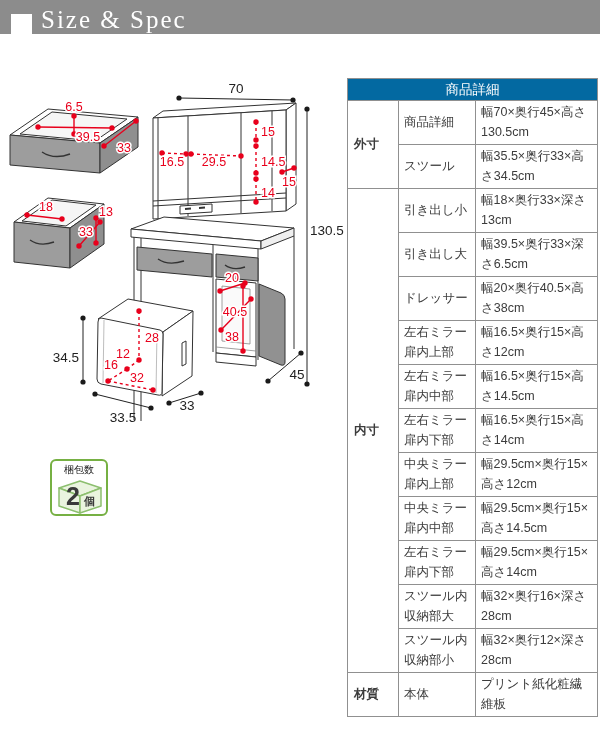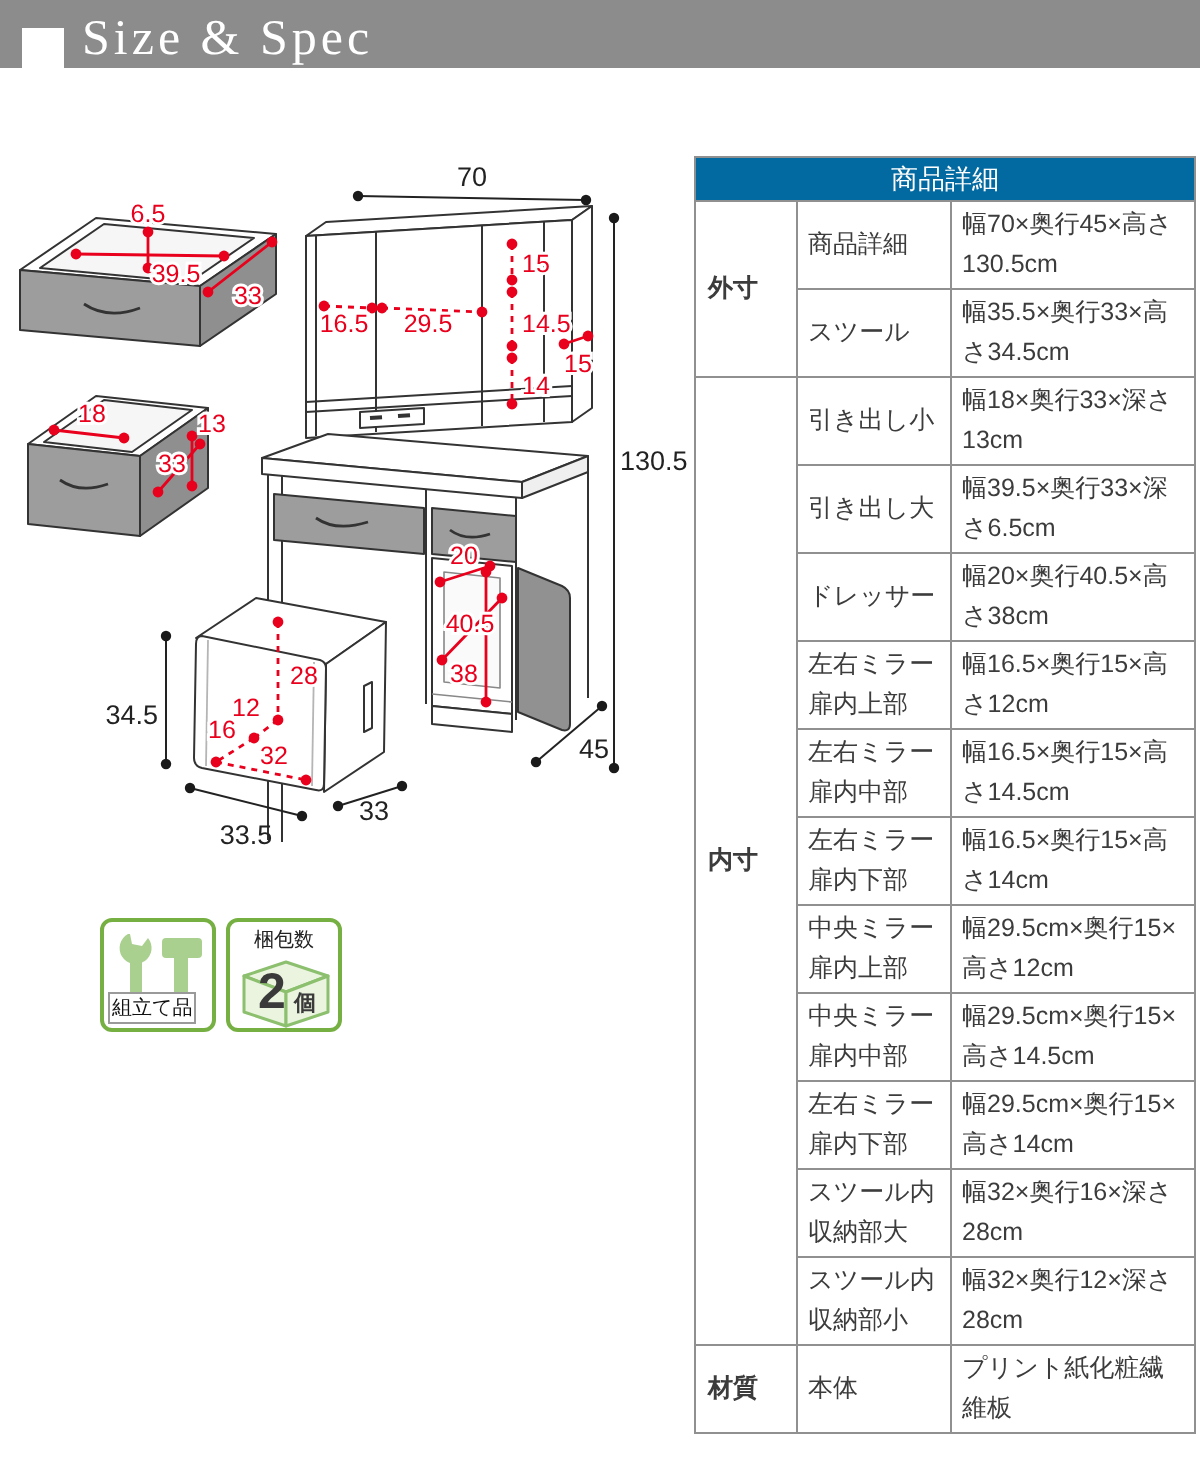--- a/index.html
+++ b/index.html
@@ -229,31 +229,20 @@
   <text class="rdim" x="232" y="282" text-anchor="middle">20</text>
   <text class="rdim" x="235" y="316" text-anchor="middle">40.5</text>
   <text class="rdim" x="232" y="341" text-anchor="middle">38</text>
   <text class="rdim" x="145" y="342" text-anchor="start">28</text>
   <text class="rdim" x="123" y="358" text-anchor="middle">12</text>
   <text class="rdim" x="111" y="369" text-anchor="middle">16</text>
   <text class="rdim" x="137" y="382" text-anchor="middle">32</text>
 </svg>
 
 <div class="badges">
-  <div class="badge b1">
-    <svg width="50" height="50" style="left:3px;top:2px;" viewBox="0 0 50 50">
-      <g fill="#a9d08e">
-        <path d="M9,4 a8,8 0 1 0 10,2 l-3,4 -5,-1 -1,-5 Z"></path>
-        <rect x="10" y="14" width="6" height="28" rx="2"></rect>
-        <rect x="26" y="6" width="20" height="10" rx="2"></rect>
-        <rect x="32" y="14" width="7" height="28" rx="2"></rect>
-      </g>
-    </svg>
-    <span class="corner-label">組立て品</span>
-  </div>
   <div class="badge b2">
     <span class="blabel">梱包数</span>
     <svg width="46" height="36" style="left:5px;top:17px;" viewBox="0 0 46 36">
       <g stroke="#8cbf6e" stroke-width="1.5" fill="#eaf4df" stroke-linejoin="round">
         <path d="M2,10 L23,3 L44,10 L23,18 Z"></path>
         <path d="M2,10 L2,28 L23,35 L23,18 Z"></path>
         <path d="M44,10 L44,28 L23,35 L23,18 Z"></path>
       </g>
     </svg>
     <span class="bignum">2</span>

